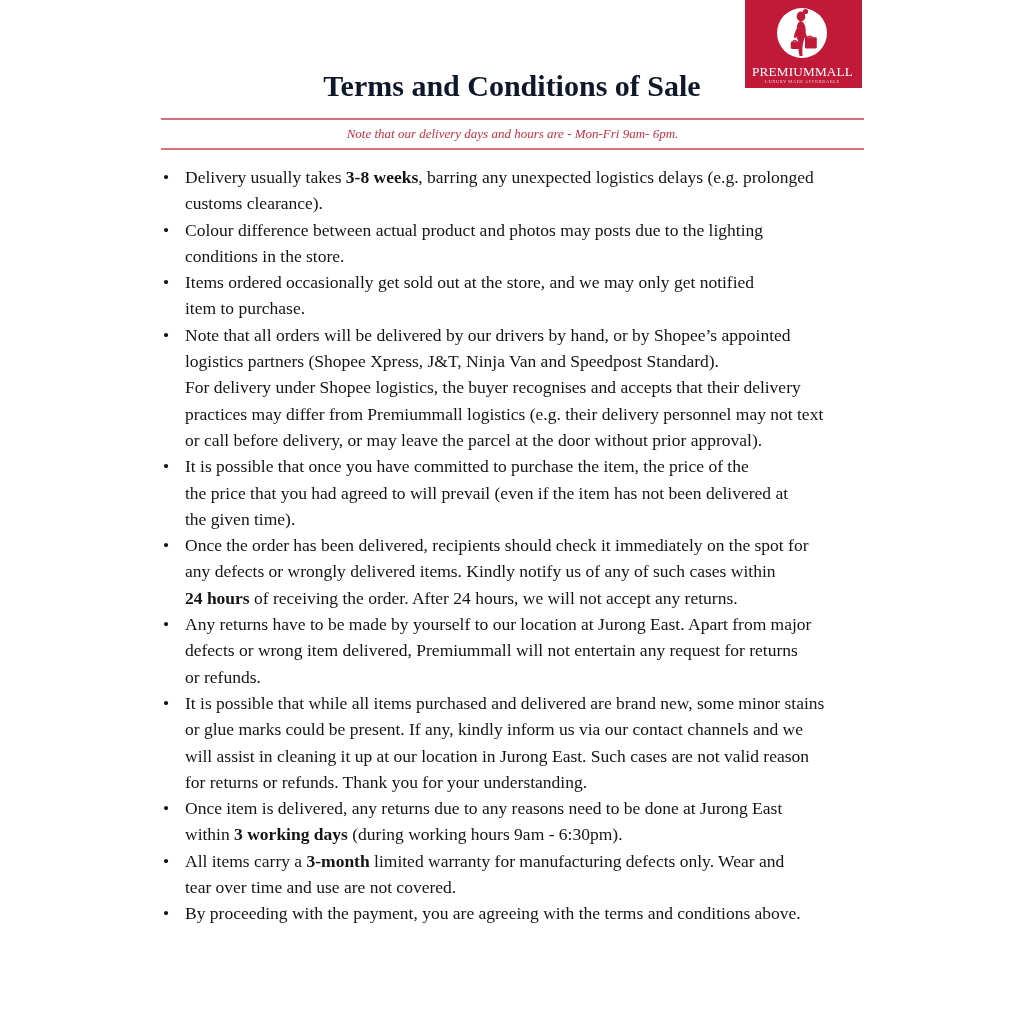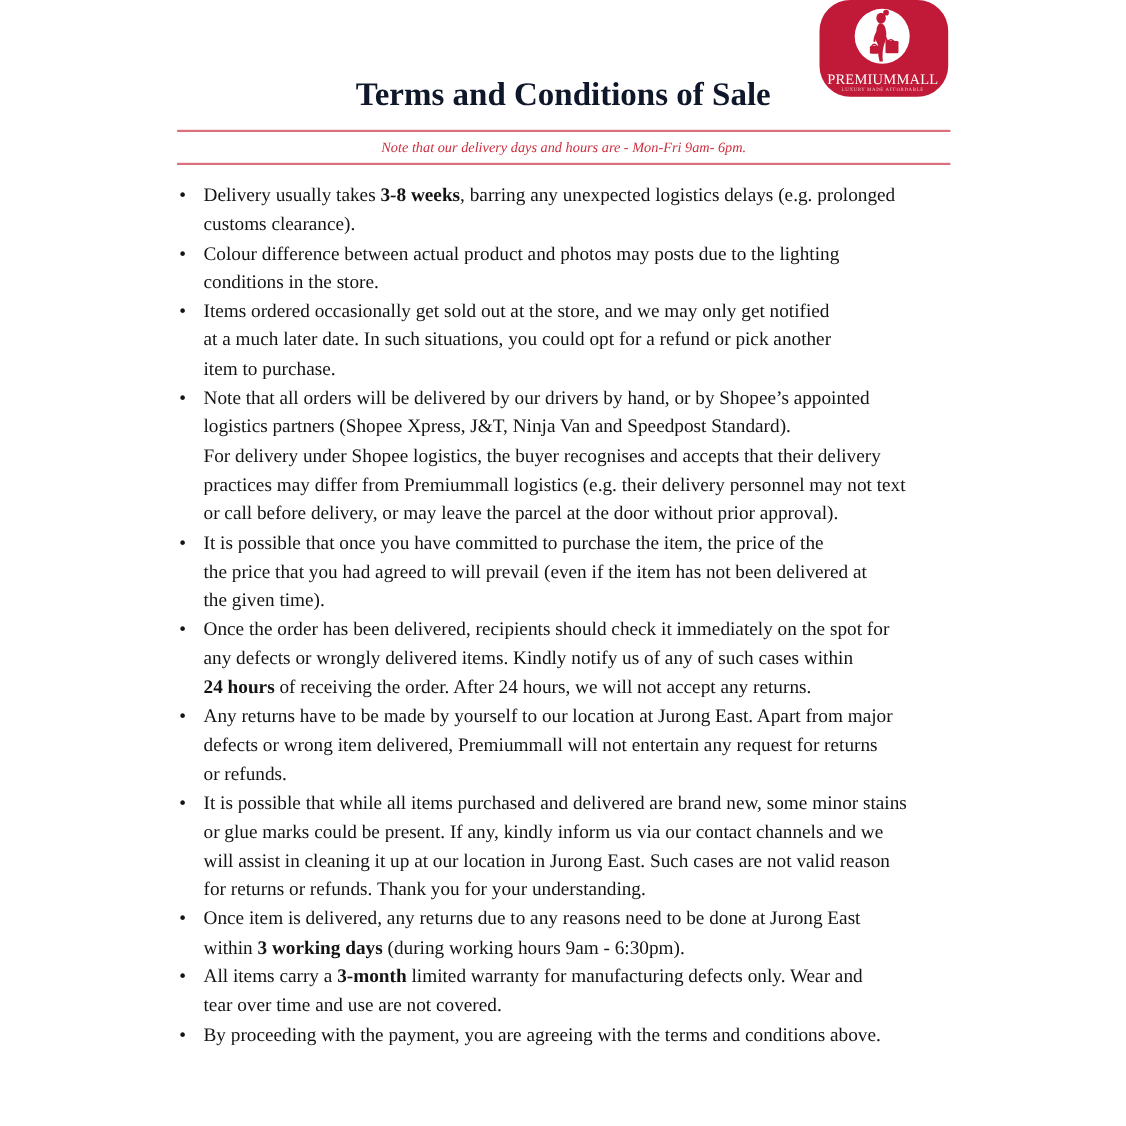--- a/index.html
+++ b/index.html
@@ -10,21 +10,20 @@
     color:#141414;
     position:relative;
     overflow:hidden;
   }
   .page{position:absolute;inset:0;background:#fff;}
 
   
   .logo{
     position:absolute; left:745px; top:0; width:117px; height:88px;
     background:var(--brand-red,#c11a38);
-    border-radius:28px;
   }
   .logo svg{display:block;width:117px;height:88px;color:var(--brand-red,#c11a38);}
 
   
   .title{
     position:absolute; top:70px; left:0; width:1024px;
     text-align:center;
     font-size:30px; font-weight:700; line-height:32px;
     color:#0f172a;
   }
@@ -108,21 +107,20 @@
         <span class="marker">•</span>
         <div class="content">
           <div class="tline">Colour difference between actual product and photos may posts due to the lighting</div>
           <div class="tline">conditions in the store.</div>
         </div>
       </li>
       <li>
         <span class="marker">•</span>
         <div class="content">
           <div class="tline">Items ordered occasionally get sold out at the store, and we may only get notified</div>
-          <div class="tline">at a much later date. In such situations, you could opt for a refund or pick another</div>
           <div class="tline">item to purchase.</div>
         </div>
       </li>
       <li>
         <span class="marker">•</span>
         <div class="content">
           <div class="tline">Note that all orders will be delivered by our drivers by hand, or by Shopee’s appointed</div>
           <div class="tline">logistics partners (Shopee Xpress, J&amp;T, Ninja Van and Speedpost Standard).</div>
           <div class="tline">For delivery under Shopee logistics, the buyer recognises and accepts that their delivery</div>
           <div class="tline">practices may differ from Premiummall logistics (e.g. their delivery personnel may not text</div>

